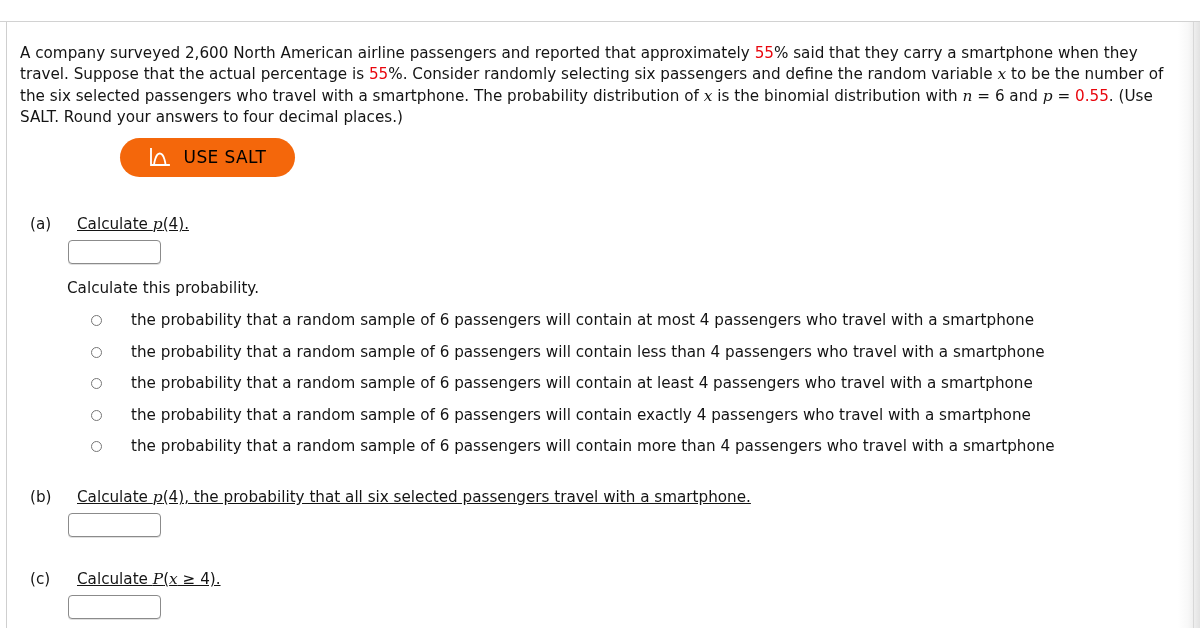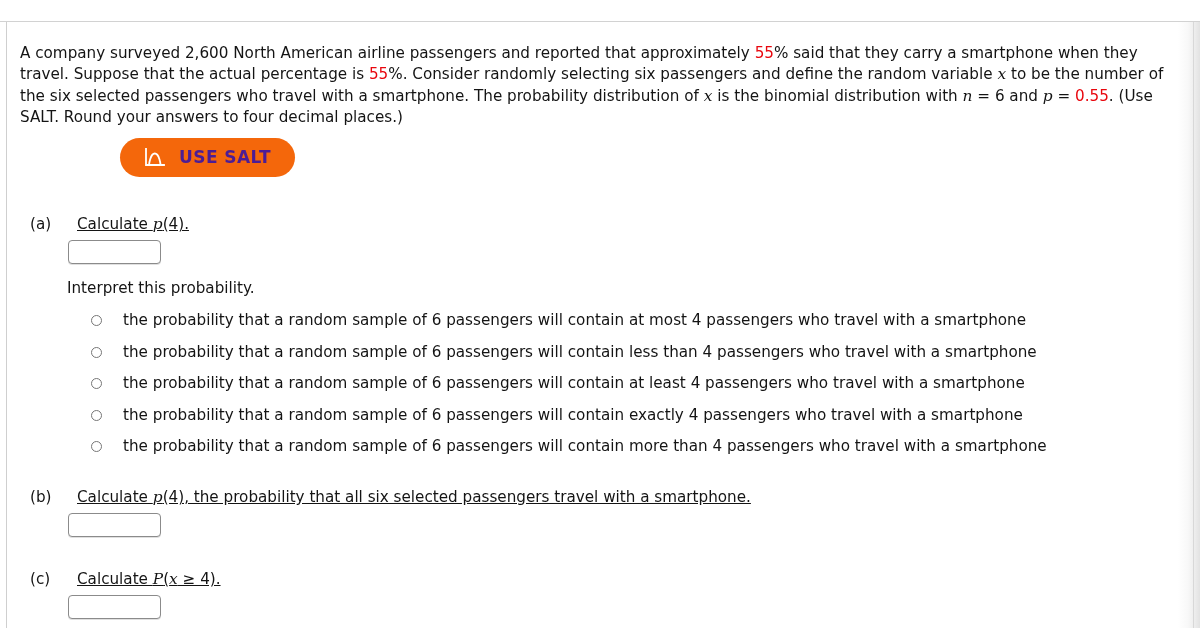--- a/index.html
+++ b/index.html
@@ -100,24 +100,24 @@
     cursor: pointer;
     padding: 0;
   }
   .salt-icon {
     display: block;
     width: 22px;
     height: 20px;
   }
   .salt-label {
     font-family: "DejaVu Sans", "Liberation Sans", sans-serif;
-    font-weight: bold;
+    font-weight: normal;
     font-size: 17px;
     letter-spacing: 0.4px;
-    color: #4c1d95;
+    color: #000000;
     line-height: 1;
   }
 
   
   .part {
     position: absolute;
     font-size: 15.2px;
     line-height: 20px;
     color: #141414;
     white-space: nowrap;
@@ -161,21 +161,21 @@
     top: 258px;
     font-size: 15.2px;
     color: #141414;
     white-space: nowrap;
   }
   .option-row {
     position: absolute;
     left: 91px;
     display: flex;
     align-items: center;
-    gap: 4px;
+    gap: 12px;
     white-space: nowrap;
   }
   .radio {
     width: 11px;
     height: 11px;
     box-sizing: border-box;
     border: 1.3px solid #767676;
     border-radius: 50%;
     background: #ffffff;
     display: inline-block;
@@ -213,21 +213,21 @@
       </span>
       <span class="salt-label">USE SALT</span>
     </button>
 
     <div class="part" style="left:30px; top:193px; width:400px;">
       <span class="part-label">(a)</span>
       <span class="part-text"><span>Calculate </span><span class="mathvar">p</span><span>(4).</span></span>
     </div>
     <input class="answer-box" style="left: 68px; top: 219px;" type="text" value="" placeholder="">
 
-    <div class="interpret-heading">Interpret this probability.</div>
+    <div class="interpret-heading">Calculate this probability.</div>
 
     <div class="option-row" style="top:290px;">
       <span class="radio"></span>
       <span class="option-label">the probability that a random sample of 6 passengers will contain at most 4 passengers who travel with a smartphone</span>
     </div>
     <div class="option-row" style="top:321.5px;">
       <span class="radio"></span>
       <span class="option-label">the probability that a random sample of 6 passengers will contain less than 4 passengers who travel with a smartphone</span>
     </div>
     <div class="option-row" style="top:353px;">

